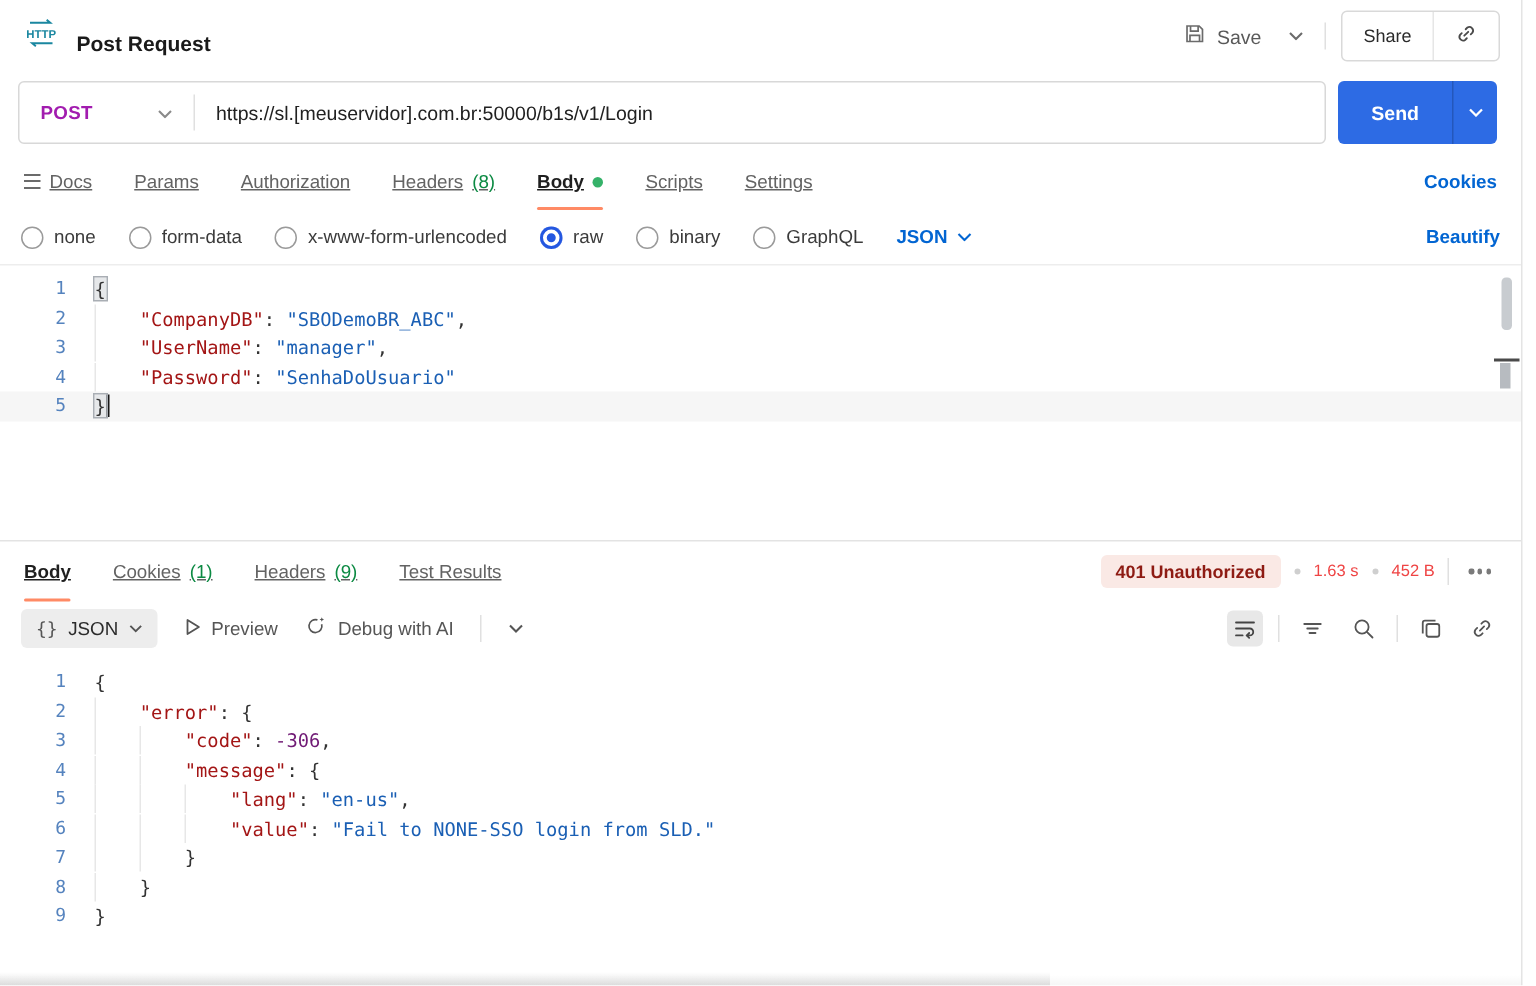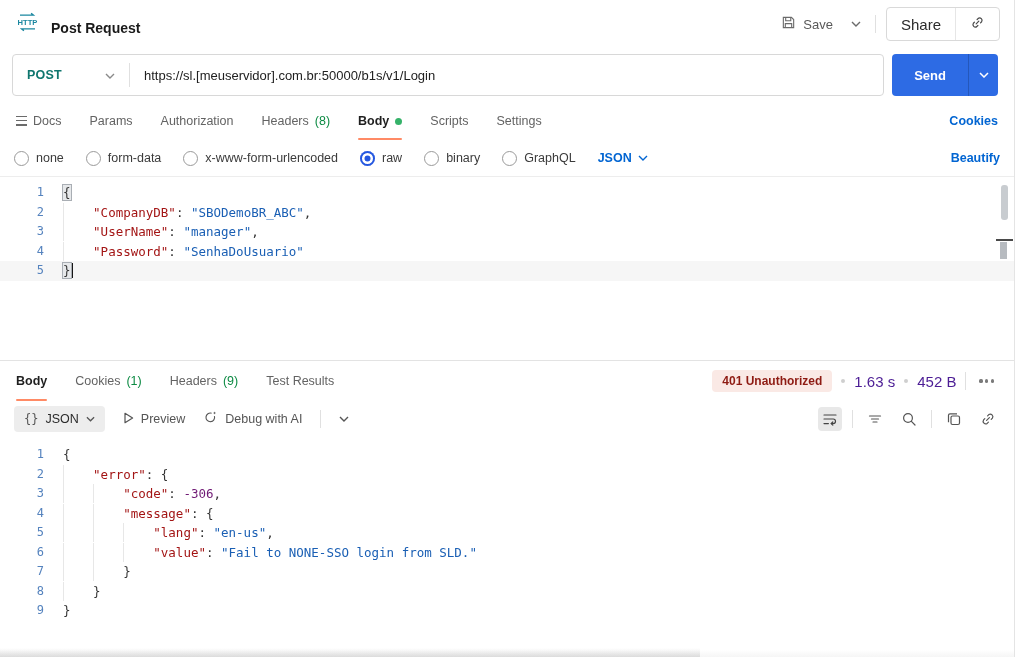--- a/index.html
+++ b/index.html
@@ -11,42 +11,42 @@
          border-right:1px solid #e4e4e4; display:flex; flex-direction:column; }
 
   
   .topbar { flex:0 0 48px; display:flex; align-items:center; justify-content:space-between; padding:0 14px 0 16px; }
   .topbar .left { display:flex; align-items:flex-end; gap:12px; }
   .req-title { font-size:14px; font-weight:700; color:#1a1a1a; }
   .topbar .right { display:flex; align-items:center; gap:10px; }
   .ghost { display:flex; align-items:center; gap:7px; color:#595959; font-size:13px; padding:6px 4px; }
   .vdiv { width:1px; height:18px; background:#e0e0e0; }
   .share-group { display:flex; align-items:center; border:1px solid #d9d9d9; border-radius:4px; height:34px; }
-  .share-group button { font-size:15px; color:#2b2b2b; padding:0 14px; height:100%; display:flex; align-items:center; }
+  .share-group button { font-size:12px; color:#2b2b2b; padding:0 14px; height:100%; display:flex; align-items:center; }
   .share-group .vdiv { height:100%; background:#e6e6e6; }
 
   
   .url-row { flex:0 0 54px; display:flex; align-items:center; gap:8px; padding:0 16px 0 12px; }
   .url-box { flex:1; height:42px; border:1px solid #d8d8d8; border-radius:4px;
              display:flex; align-items:center; background:#fff; }
   .method { display:flex; align-items:center; justify-content:space-between; width:116px;
-            padding:0 14px; font-size:12.5px; font-weight:700; color:#0f766e; letter-spacing:.2px; }
+            padding:0 14px; font-size:12.5px; font-weight:700; color:#a21caf; letter-spacing:.2px; }
   .method .chev { color:#8a8a8a; }
   .url-box .vdiv { height:24px; }
   .url-input { flex:1; border:none; outline:none; font-size:13px; color:#212121; padding:0 14px;
                font-family:"Liberation Sans", sans-serif; background:transparent; }
   .send-group { display:flex; height:42px; border-radius:4px; overflow:hidden; }
   .send-main { background:#2d6be4; color:#fff; font-size:13px; font-weight:700; padding:0 22px; }
   .send-caret { background:#2d6be4; color:#fff; width:30px; display:flex; align-items:center;
                 justify-content:center; border-left:1px solid rgba(0,0,0,.18); }
 
   
   .tabs-row { flex:0 0 38px; display:flex; align-items:stretch; padding:0 16px; }
   .tabs { display:flex; gap:28px; flex:1; }
-  .tab { position:relative; display:flex; align-items:center; gap:6px; font-size:12.5px; color:#636363; }
+  .tab { position:relative; display:flex; align-items:center; gap:6px; font-size:12.5px; color:#636363;text-decoration:underline; }
   .tab.active { color:#1f1f1f; font-weight:600; }
   .tab.active::after { content:""; position:absolute; left:0; right:0; bottom:0; height:2px;
                        border-radius:2px; background:#ff8a65; }
   .tcount { color:#0c8a43; }
   .gdot { width:7px; height:7px; border-radius:50%; background:#35b269; }
   .docs-icon { width:11px; height:10px;
       background:repeating-linear-gradient(to bottom,#6b6b6b 0 1.3px,transparent 1.3px 4.2px); }
   .link-btn { font-size:12.5px; font-weight:700; color:#0265d2; align-self:center; }
 
   
@@ -74,21 +74,21 @@
   .ruler-marker .mline { height:2px; background:#4a4a4a; }
   .ruler-marker .mblock { width:7px; height:17px; background:#b7bbc0; margin:1px 6px 0 auto; }
 
   
   .response { flex:1; display:flex; flex-direction:column; border-top:1px solid #e3e3e3; }
   .resp-meta { flex:0 0 40px; display:flex; align-items:stretch; justify-content:space-between; padding:0 16px; }
   .status { display:flex; align-items:center; gap:9px; }
   .badge { background:#fae9e5; color:#8e1b13; font-size:12px; font-weight:700;
            padding:4px 10px; border-radius:4px; }
   .meta-dot { width:4px; height:4px; border-radius:50%; background:#cfcfcf; }
-  .meta-text { font-size:15px; color:#4c1d95; }
+  .meta-text { font-size:11px; color:#ef4444; }
   .dots3 { display:flex; gap:2.5px; padding:4px; }
   .dots3 span { width:3.2px; height:3.2px; border-radius:50%; background:#7a7a7a; }
 
   .resp-toolbar { flex:0 0 36px; display:flex; align-items:center; justify-content:space-between; padding:0 14px; }
   .resp-toolbar .left { display:flex; align-items:center; gap:18px; }
   .chip { display:flex; align-items:center; gap:7px; background:#ededed; border-radius:4px;
           height:26px; padding:0 10px; font-size:12.5px; color:#2b2b2b; }
   .chip .braces { font-family:"DejaVu Sans Mono", monospace; color:#555; font-size:12px; }
   .tool-txt { display:flex; align-items:center; gap:7px; font-size:12.5px; color:#555; }
   .resp-toolbar .right { display:flex; align-items:center; gap:10px; }

